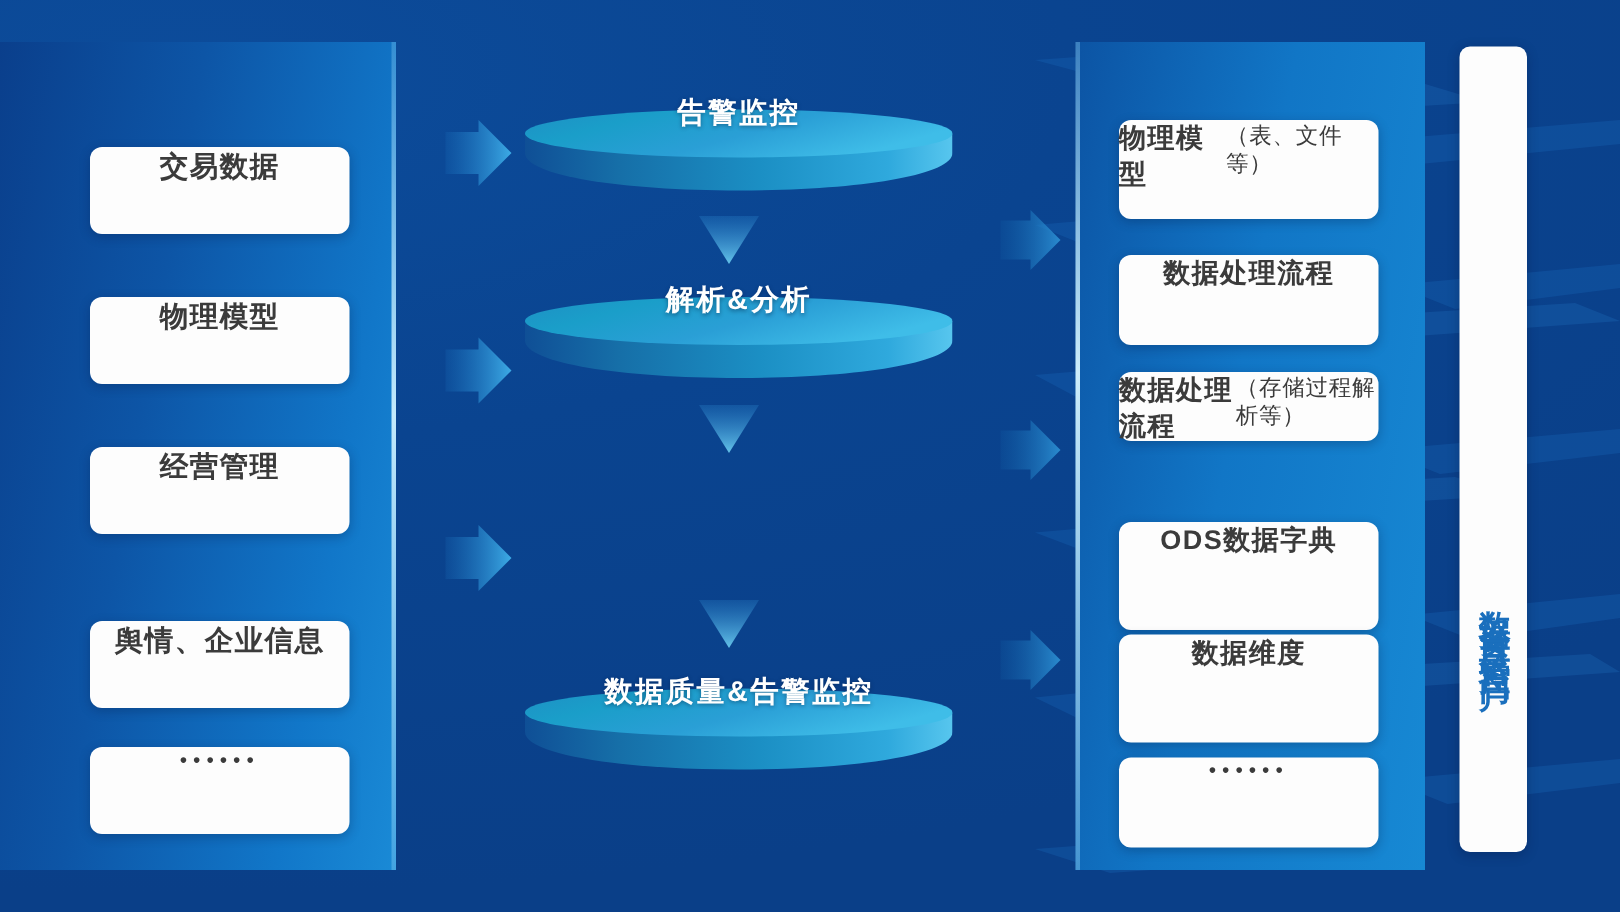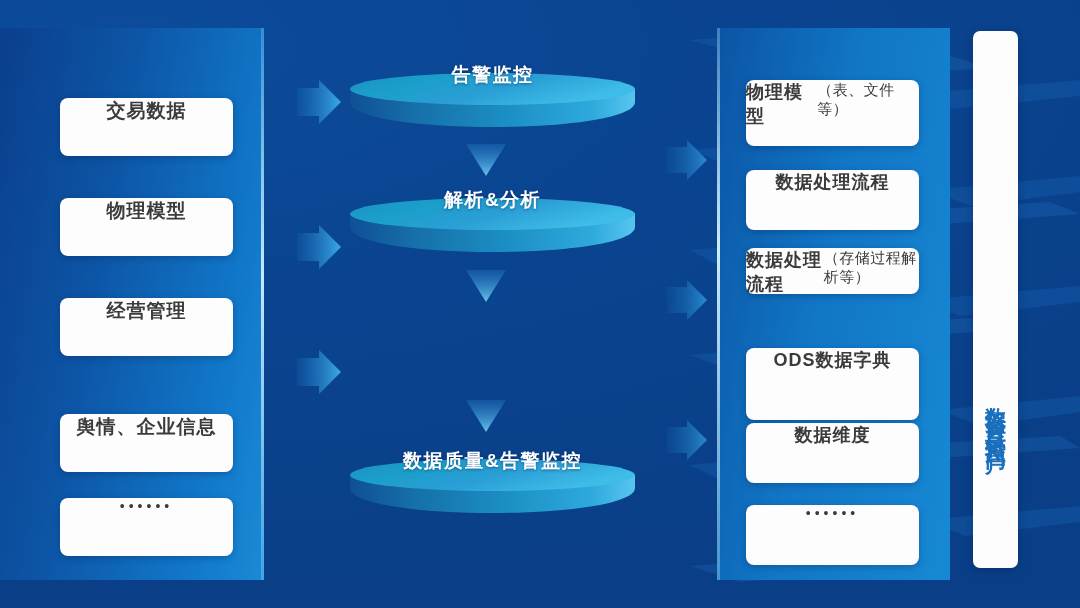--- a/index.html
+++ b/index.html
@@ -215,21 +215,21 @@
   <div class="card card-right" style="top:142px;height:60px">
     <span class="l1">数据处理流程</span>
   </div>
   <div class="card card-right" style="top:220px;height:46px">
     <span class="l1">数据处理流程</span>
     <span class="l2">（存储过程解析等）</span>
   </div>
   <div class="card card-right" style="top:320px;height:72px">
     <span class="l1">ODS数据字典</span>
   </div>
-  <div class="card card-right" style="top:395px;height:60px">
+  <div class="card card-right" style="top:395px;height:72px">
     <span class="l1">数据维度</span>
   </div>
   <div class="card card-right" style="top:477px;height:60px">
     <span class="dots">••••••</span>
   </div>
 
   <div id="portal-bar">
     <span id="portal-text">数据资产目录管控门户</span>
   </div>
 

